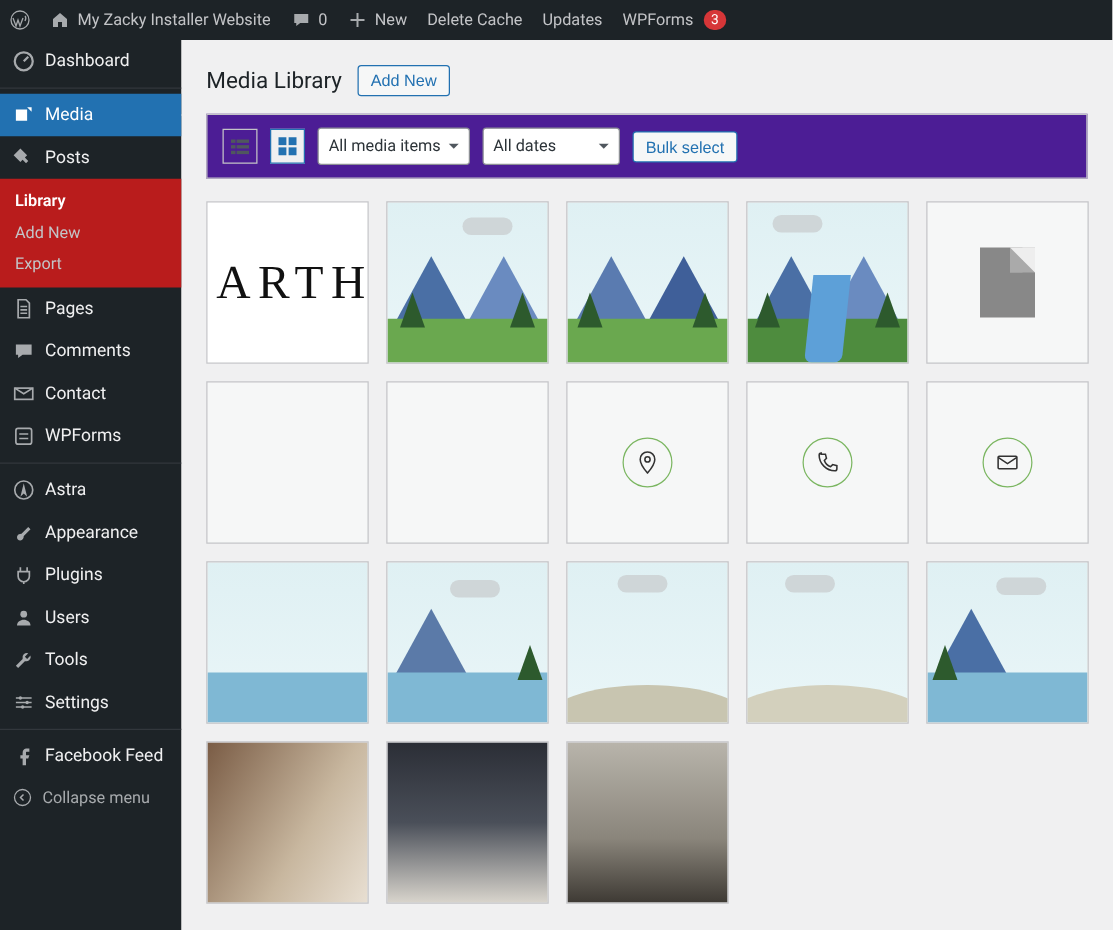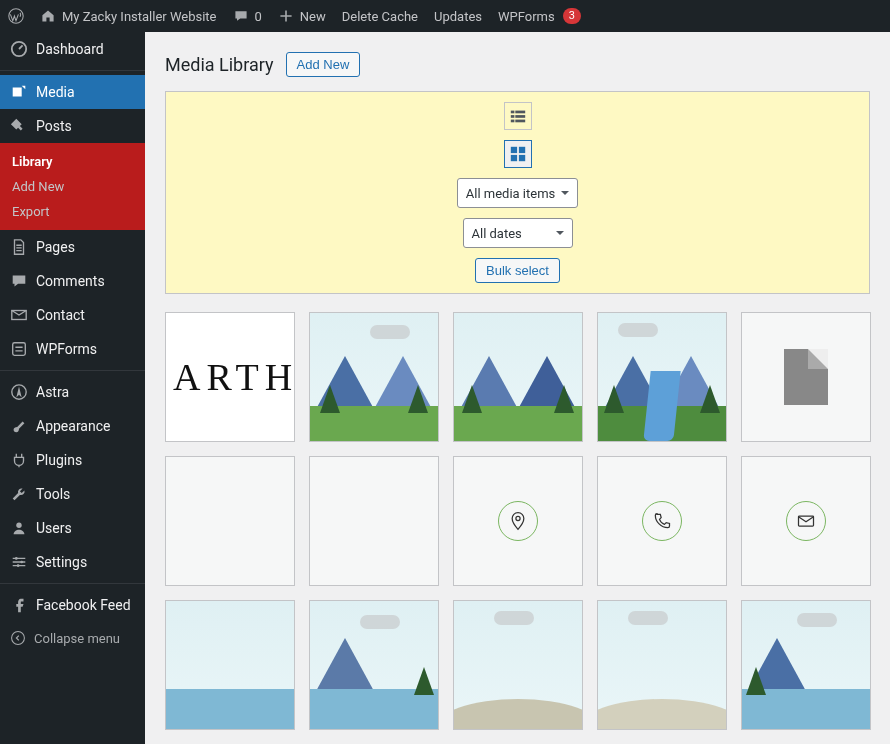--- a/index.html
+++ b/index.html
@@ -25,21 +25,21 @@
   .sidebar .sep { border-top:1px solid #32373c; margin:4px 0; }
   .sidebar .collapse { display:flex; align-items:center; gap:8px; padding:8px 10px; font-size:13px; color:#a7aaad; cursor:pointer; }
   .sidebar .collapse svg { width:16px; height:16px; fill:#a7aaad; }
 
   
   .content { flex:1; padding:10px 20px 20px 20px; overflow:auto; }
   .title-row { display:flex; align-items:center; gap:12px; margin:10px 0 14px 0; }
   .title-row h1 { font-size:18px; font-weight:400; color:#1d2327; }
   .btn-outline { border:1px solid #2271b1; color:#2271b1; background:#f6f7f7; padding:4px 10px; font-size:13px; border-radius:3px; cursor:pointer; }
 
-  .toolbar { background:#fef9c3; border:1px solid #c3c4c7; padding:10px 12px; display:flex; align-items:center; gap:10px; margin-bottom:18px;flex-direction:column; }
+  .toolbar { background:#4c1d95; border:1px solid #c3c4c7; padding:10px 12px; display:flex; align-items:center; gap:10px; margin-bottom:18px; }
   .view-btn { width:28px; height:28px; border:1px solid #c3c4c7; display:flex; align-items:center; justify-content:center; cursor:pointer; }
   .view-btn.active { background:#f0f0f1; border-color:#2271b1; }
   .view-btn svg { width:18px; height:18px; fill:#50575e; }
   .view-btn.active svg { fill:#2271b1; }
   .select { height:30px; border:1px solid #8c8f94; border-radius:3px; background:#fff; padding:0 22px 0 8px; font-size:13px; color:#2c3338; position:relative; display:flex; align-items:center; cursor:pointer; min-width:110px; }
   .select::after { content:""; position:absolute; right:8px; top:12px; border:4px solid transparent; border-top-color:#50575e; }
 
   .grid { display:grid; grid-template-columns: repeat(5, 130px); gap:14px; }
   .tile { width:130px; height:130px; background:#eee; border:1px solid #c3c4c7; position:relative; cursor:pointer; overflow:hidden; display:flex; align-items:center; justify-content:center; }
   .tile.blank { background:#f6f7f7; }
@@ -177,30 +177,30 @@
       <span>Appearance</span>
     </div>
     <div class="menu-item">
       <svg viewBox="0 0 20 20">
           <path d="M7 3v4M13 3v4M5 7h10v4a5 5 0 01-10 0zM10 16v2" stroke="#a7aaad" fill="none" stroke-width="1.5"></path>
         </svg>
       <span>Plugins</span>
     </div>
     <div class="menu-item">
       <svg viewBox="0 0 20 20">
-          <path d="M14 4a4 4 0 00-5 5l-6 6 2 2 6-6a4 4 0 005-5l-3 3-2-2z"></path>
-        </svg>
-      <span>Tools</span>
-    </div>
-    <div class="menu-item">
-      <svg viewBox="0 0 20 20">
           <circle cx="10" cy="7" r="3"></circle>
           <path d="M4 17c0-3 3-5 6-5s6 2 6 5z"></path>
         </svg>
       <span>Users</span>
+    </div>
+    <div class="menu-item">
+      <svg viewBox="0 0 20 20">
+          <path d="M14 4a4 4 0 00-5 5l-6 6 2 2 6-6a4 4 0 005-5l-3 3-2-2z"></path>
+        </svg>
+      <span>Tools</span>
     </div>
     <div class="menu-item">
       <svg viewBox="0 0 20 20">
           <path d="M3 6h14M3 10h14M3 14h14" stroke="#a7aaad" stroke-width="1.5"></path>
           <circle cx="7" cy="6" r="1.5"></circle>
           <circle cx="13" cy="10" r="1.5"></circle>
           <circle cx="9" cy="14" r="1.5"></circle>
         </svg>
       <span>Settings</span>
     </div>

